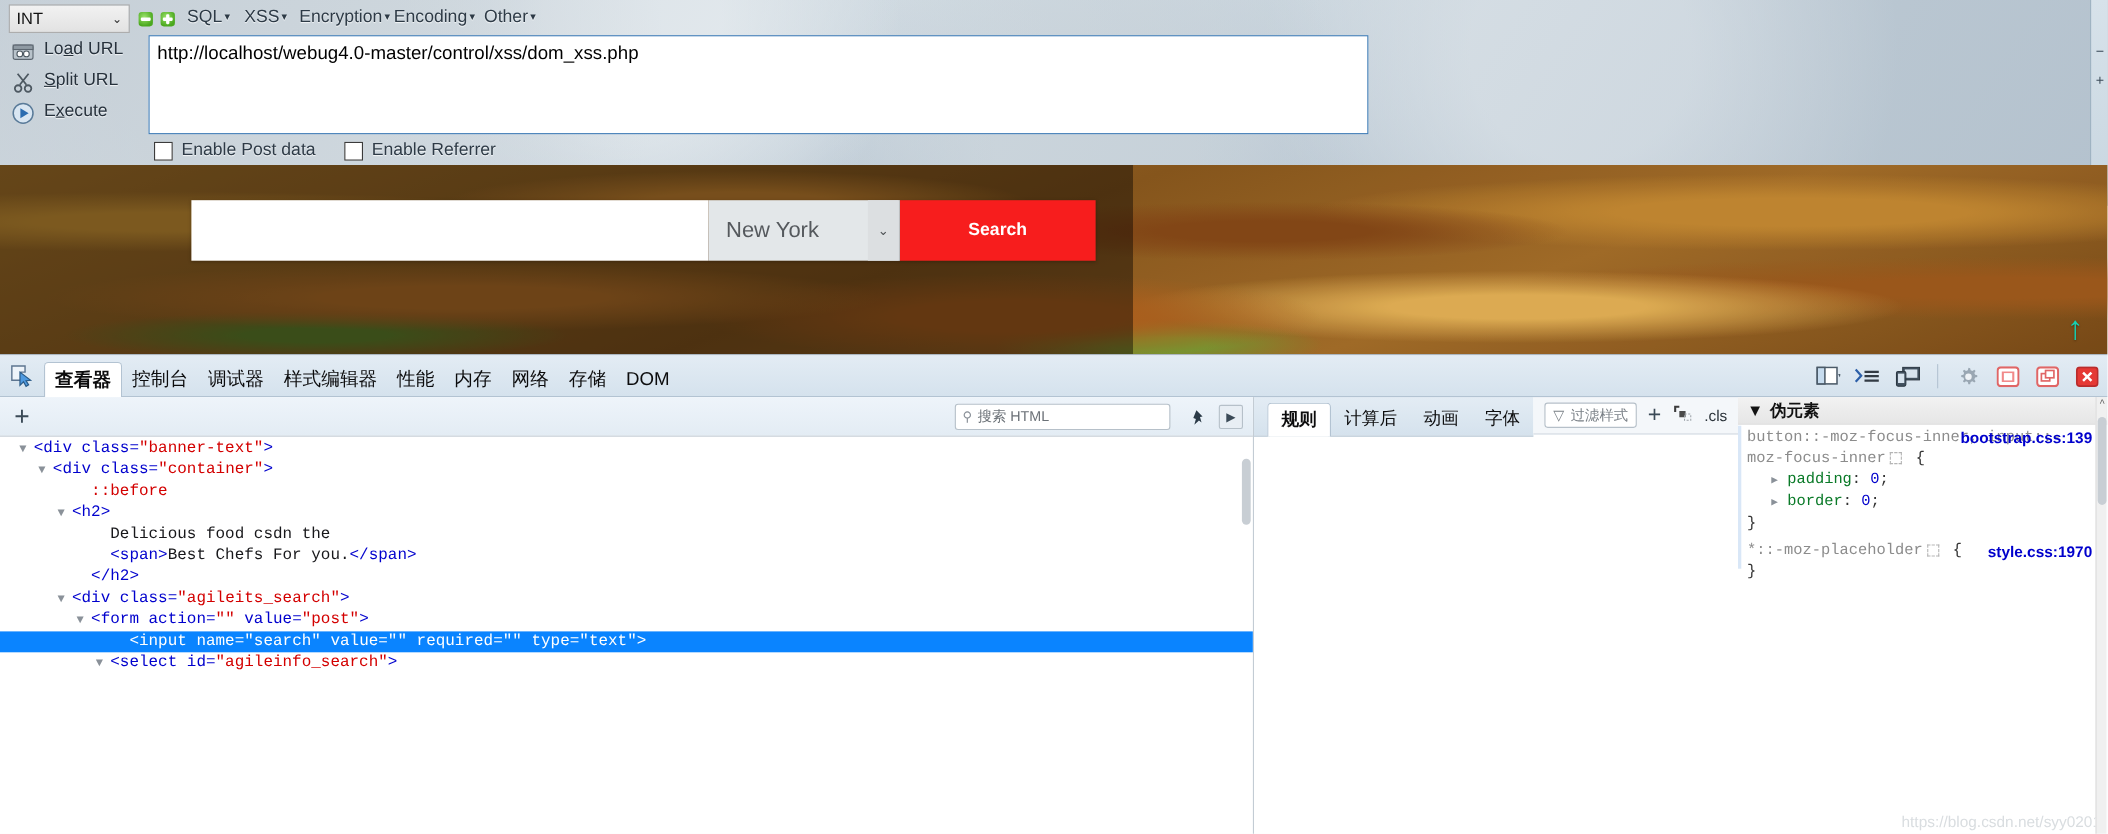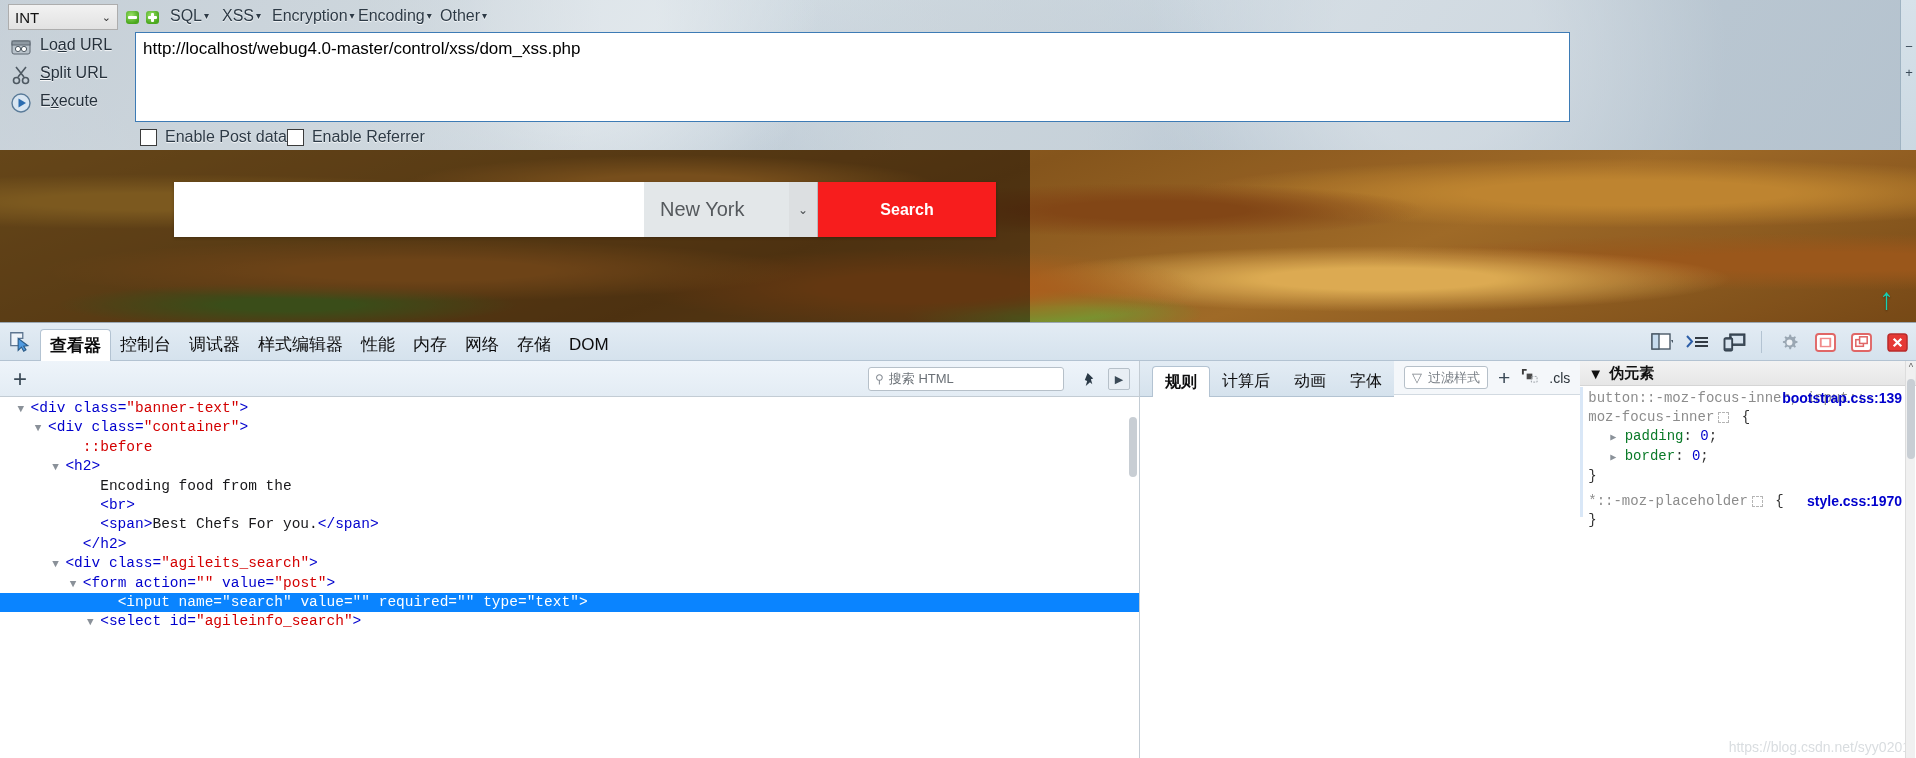--- a/index.html
+++ b/index.html
@@ -83,28 +83,28 @@
     text-shadow: 0 1px 1px rgba(255,255,255,.85);
     white-space: nowrap;
   }
   .side-action u { text-decoration: underline; }
   .side-icon {
     position: absolute; left: 10px; width: 22px; height: 22px;
   }
 
   .url-box {
     position: absolute; left: 135px; top: 32px;
-    width: 1435px; height: 90px;
+    width: 1109px; height: 90px;
     background: #fff; border: 1px solid #3d7bb5;
     padding: 5px 7px;
     font-size: 17px; color: #000; line-height: 22px;
     overflow: hidden;
   }
 
-  .cb-row { position: absolute; top: 128px; left: 140px; display: flex; align-items: center; }
+  .cb-row { position: absolute; top: 128px; left: 140px; display: flex; align-items: center; gap: 26px; }
   .cb-item { display: flex; align-items: center; gap: 8px; }
   .cb-box { width: 17px; height: 17px; background: #fff; border: 1px solid #3b3b3b; }
   .cb-label { font-size: 16px; color: #2d3a46; text-shadow: 0 1px 1px rgba(255,255,255,.85); white-space: nowrap; }
 
   
   .banner {
     position: absolute; left: 0; top: 150px; width: 1916px; height: 172px;
     overflow: hidden;
     background:
       radial-gradient(ellipse at 8% 30%, #e2a33a 0 5%, rgba(0,0,0,0) 16%),
@@ -498,22 +498,21 @@
             </svg>
           </div>
           <div class="head-btn play">▶</div>
         </div>
 
         <div class="tree">
             <div class="tline"><span>  </span><span class="tw">▼ </span><span class="tag">&lt;div </span><span class="attr">class=</span><span class="val">"banner-text"</span><span class="tag">&gt;</span></div>
             <div class="tline"><span>    </span><span class="tw">▼ </span><span class="tag">&lt;div </span><span class="attr">class=</span><span class="val">"container"</span><span class="tag">&gt;</span></div>
             <div class="tline"><span>        </span><span class="tw">  </span><span class="pseudo">::before</span></div>
             <div class="tline"><span>      </span><span class="tw">▼ </span><span class="tag">&lt;h2&gt;</span></div>
-            <div class="tline"><span>          </span><span class="tw">  </span><span class="txt">Encoding food from the</span></div>
-            <div class="tline"><span>          </span><span class="tw">  </span><span class="tag">&lt;br&gt;</span></div>
+            <div class="tline"><span>          </span><span class="tw">  </span><span class="txt">Delicious food csdn the</span></div>
             <div class="tline"><span>          </span><span class="tw">  </span><span class="tag">&lt;span&gt;</span><span class="txt">Best Chefs For you.</span><span class="tag">&lt;/span&gt;</span></div>
             <div class="tline"><span>        </span><span class="tw">  </span><span class="tag">&lt;/h2&gt;</span></div>
             <div class="tline"><span>      </span><span class="tw">▼ </span><span class="tag">&lt;div </span><span class="attr">class=</span><span class="val">"agileits_search"</span><span class="tag">&gt;</span></div>
             <div class="tline"><span>        </span><span class="tw">▼ </span><span class="tag">&lt;form </span><span class="attr">action=</span><span class="val">""</span><span class="attr"> value=</span><span class="val">"post"</span><span class="tag">&gt;</span></div>
             <div class="tline selected"><span>            </span><span class="tw">  </span><span class="tag">&lt;input </span><span class="attr">name=</span><span class="val">"search"</span><span class="attr"> value=</span><span class="val">""</span><span class="attr"> required=</span><span class="val">""</span><span class="attr"> type=</span><span class="val">"text"</span><span class="tag">&gt;</span></div>
             <div class="tline"><span>          </span><span class="tw">▼ </span><span class="tag">&lt;select </span><span class="attr">id=</span><span class="val">"agileinfo_search"</span><span class="tag">&gt;</span></div>
           </div>
         <div class="tree-scroll"></div>
       </div>
 

